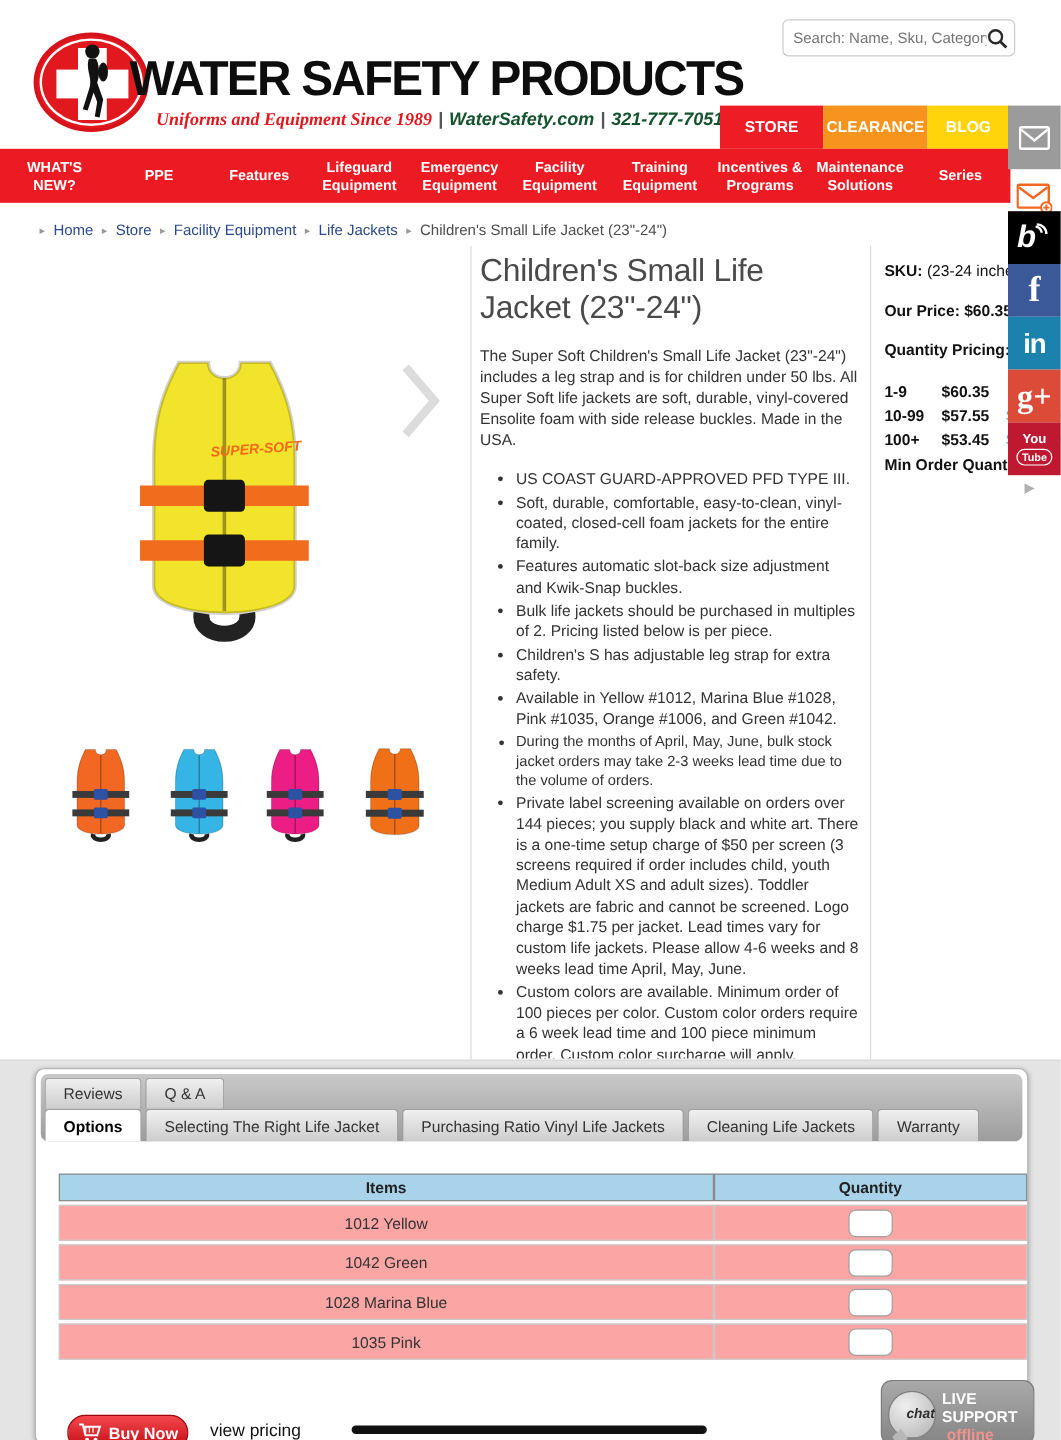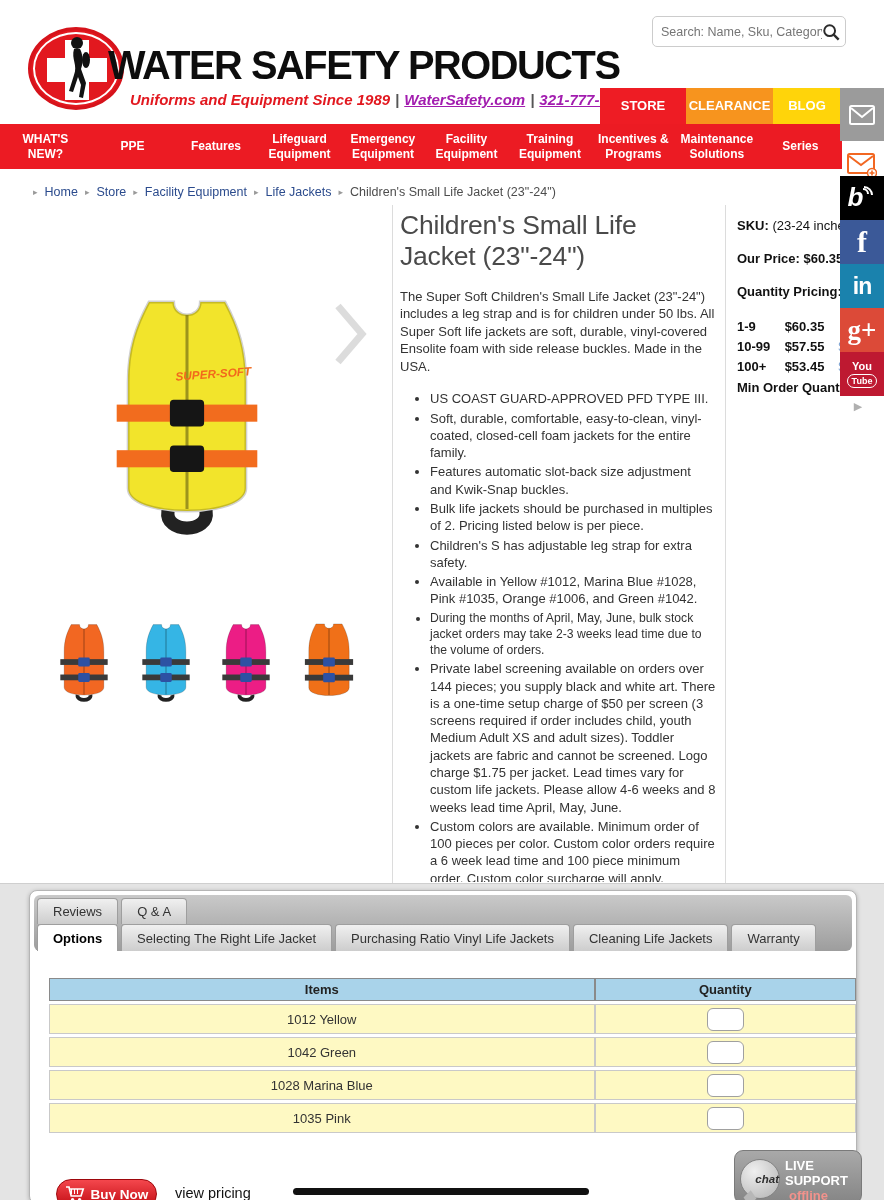--- a/index.html
+++ b/index.html
@@ -23,23 +23,23 @@
   #logo-oval { left:28px; top:27px; width:96px; height:83px; background:#e2181f;
     border-radius:50%; border:3px solid #d6131b; }
   #logo-oval::before { content:""; position:absolute; inset:2px; border:2px solid #fff; border-radius:50%; }
   #logo-cross-v { position:absolute; left:34px; top:10px; width:24px; height:60px; background:#fff; }
   #logo-cross-h { position:absolute; left:16px; top:28px; width:60px; height:24px; background:#fff; }
   #logo-runner { position:absolute; left:26px; top:4px; }
 
   #brand-title { left:108px; top:42px; font-size:41px; font-weight:bold; color:#0d0d0d;
     letter-spacing:-1.5px; transform:scaleX(.97); transform-origin:left; white-space:nowrap; }
   #brand-tagline { left:130px; top:91px; font-size:15px; font-weight:bold; font-style:italic; white-space:nowrap; }
-  #brand-tagline .red { color:#e2181f; }
+  #brand-tagline .red { color:#e2181f;font-family:Liberation Serif, serif; }
   #brand-tagline .sep { color:#555; font-weight:bold; padding:0 5px; }
-  #brand-tagline .dark { color:#a21caf;text-decoration:underline; }
+  #brand-tagline .dark { color:#14532d; }
 
   #top-tabs { left:600px; top:88px; display:flex; height:36px; }
   .top-tab { line-height:36px; text-align:center; color:#fff; font-weight:bold; font-size:13px; }
   .tab-store { width:86px; background:#ee1c24; }
   .tab-clearance { width:87px; background:#f7941e; }
   .tab-blog { width:68px; background:#ffd40a; }
 
   #main-nav { left:0; top:124px; width:842px; height:45px; background:#ec1b23;
     display:flex; align-items:center; }
   .nav-item { flex:1; text-align:center; color:#fff; font-weight:bold; font-size:12px;
@@ -114,21 +114,21 @@
     border-radius:4px 4px 0 0; padding:0 15px; height:27px; line-height:27px; font-size:13px;
     color:#333; margin-right:3px; cursor:pointer; white-space:nowrap; }
   .tab.active { background:#fff; color:#000; font-weight:bold; }
   .tabrow2 .tab { height:26px; line-height:26px; }
 
   #options-table { margin:24px 0 0 19px; border-collapse:separate; border-spacing:0 3px; }
   #options-table th { background:#a9d3ea; border:1px solid #8a8a8a; font-size:13px; font-weight:bold;
     color:#222; height:23px; }
   #options-table th.items-col { width:564px; }
   #options-table th.qty-col { width:269px; }
-  #options-table td { background:#fef9c3; border:1px solid #c9c9c9; text-align:center; font-size:13px;
+  #options-table td { background:#fca5a5; border:1px solid #c9c9c9; text-align:center; font-size:13px;
     color:#333; height:30px; }
   .qty-input { width:37px; height:23px; border:1px solid #a0a0a0; border-radius:6px; outline:none;
     font-size:12px; text-align:center; }
 
   #buy-now { position:absolute; left:26px; top:288px; width:101px; height:30px; border-radius:15px;
     background:linear-gradient(#f4474d,#c00a11); border:1px solid #9d0archive0; border:1px solid #9d060b;
     color:#fff; font-weight:bold; font-size:13.5px; display:flex; align-items:center;
     justify-content:center; gap:6px; cursor:pointer; }
   #view-pricing { position:absolute; left:145px; top:294px; font-size:14.5px; color:#111; cursor:pointer; }
   #black-bar { position:absolute; left:263px; top:297px; width:296px; height:7px; background:#111;

